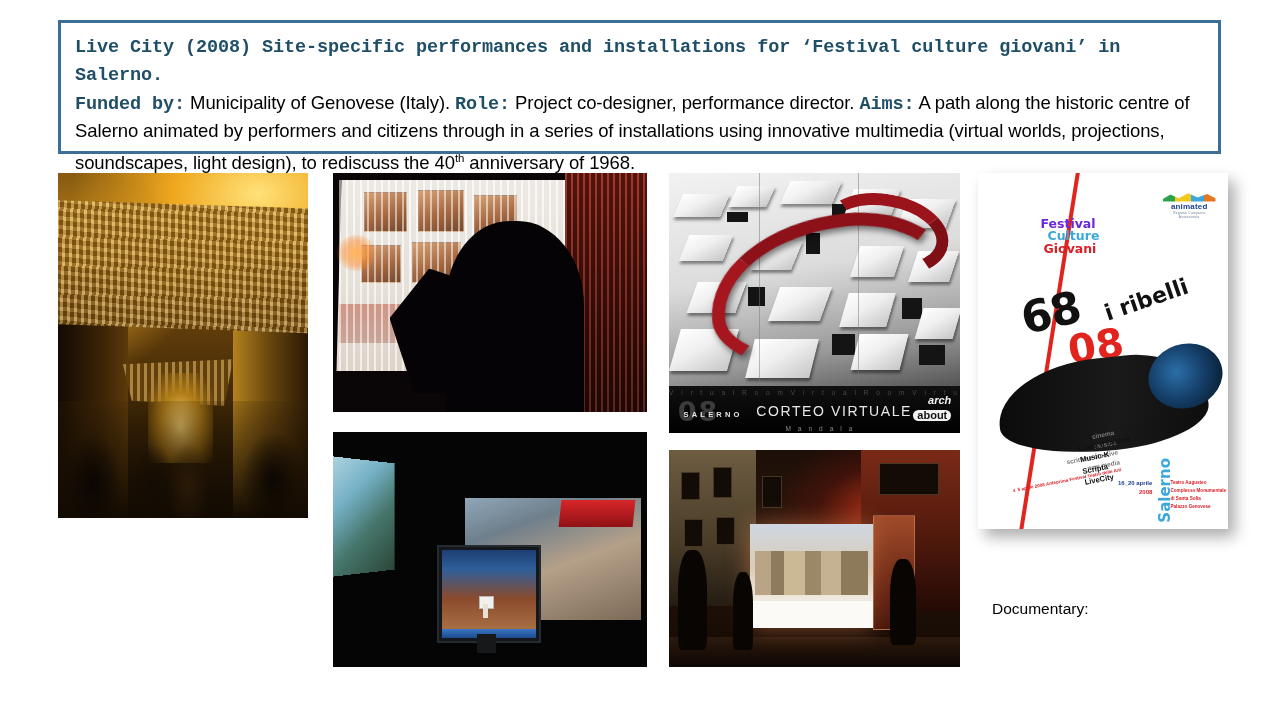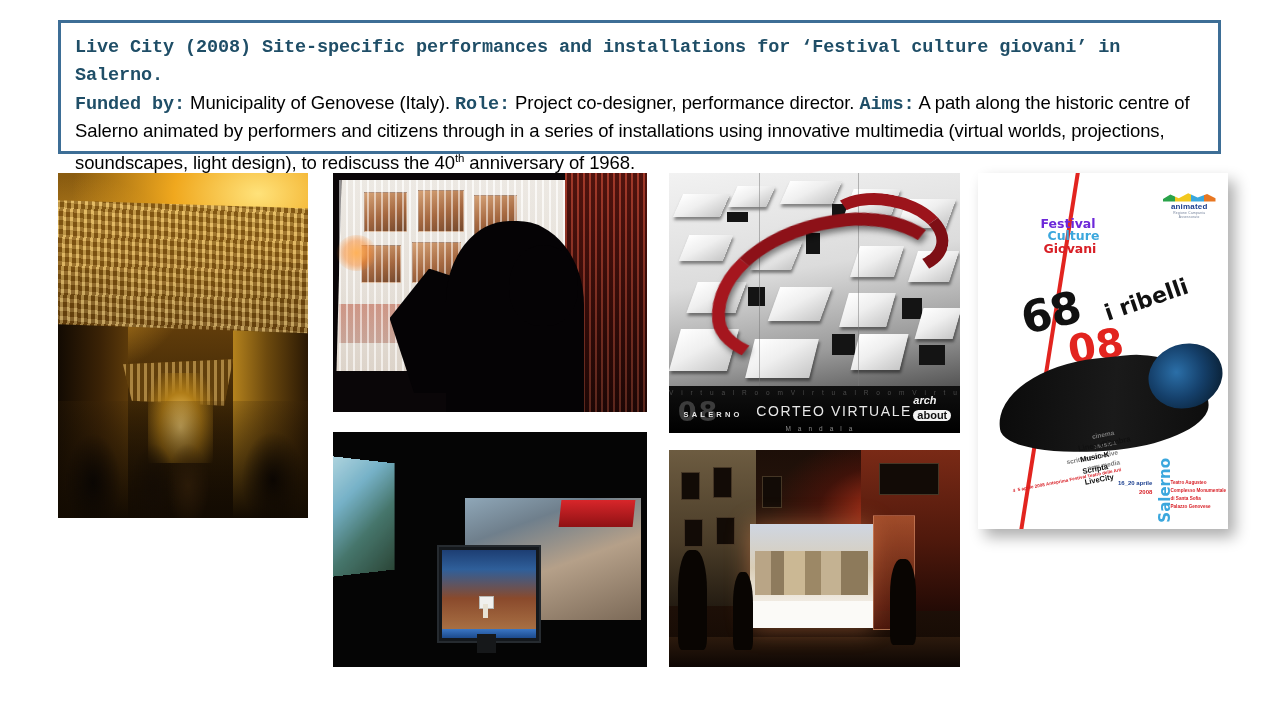--- a/index.html
+++ b/index.html
@@ -197,21 +197,21 @@
   .mc-main {
     position: absolute; left: 30%; top: 36%;
     font-size: 14px; letter-spacing: 1.6px; color: #e8e8e8;
   }
   .mc-mandala {
     position: absolute; left: 40%; bottom: 2%;
     font-size: 6.5px; letter-spacing: 2.6px; color: #8c8c8c;
   }
   .mc-logo {
     position: absolute; right: 3%; top: 18%;
-    text-align: left; line-height: 1.0;
+    text-align: right; line-height: 1.0;
   }
   .mc-logo .l1 { font-size: 11px; font-weight: bold; color: #f2f2f2; font-style: italic; }
   .mc-logo .l2 {
     font-size: 11px; font-weight: bold; color: #111;
     background: #f2f2f2; border-radius: 8px; padding: 0 4px; display: inline-block;
   }
 
   
   #photo-monitors { left: 333px; top: 432px; width: 314px; height: 235px; }
   .mon-bg { position: absolute; inset: 0; background: #050505; }
@@ -611,13 +611,14 @@
 
   <div class="poster-venues">
     <div>Teatro Augusteo</div>
     <div>Complesso Monumentale</div>
     <div>di Santa Sofia</div>
     <div>Palazzo Genovese</div>
   </div>
 </div>
 
 <div id="documentary">
+  <div id="doc-label">Documentary:</div>
 </div>
 
 </body></html>

